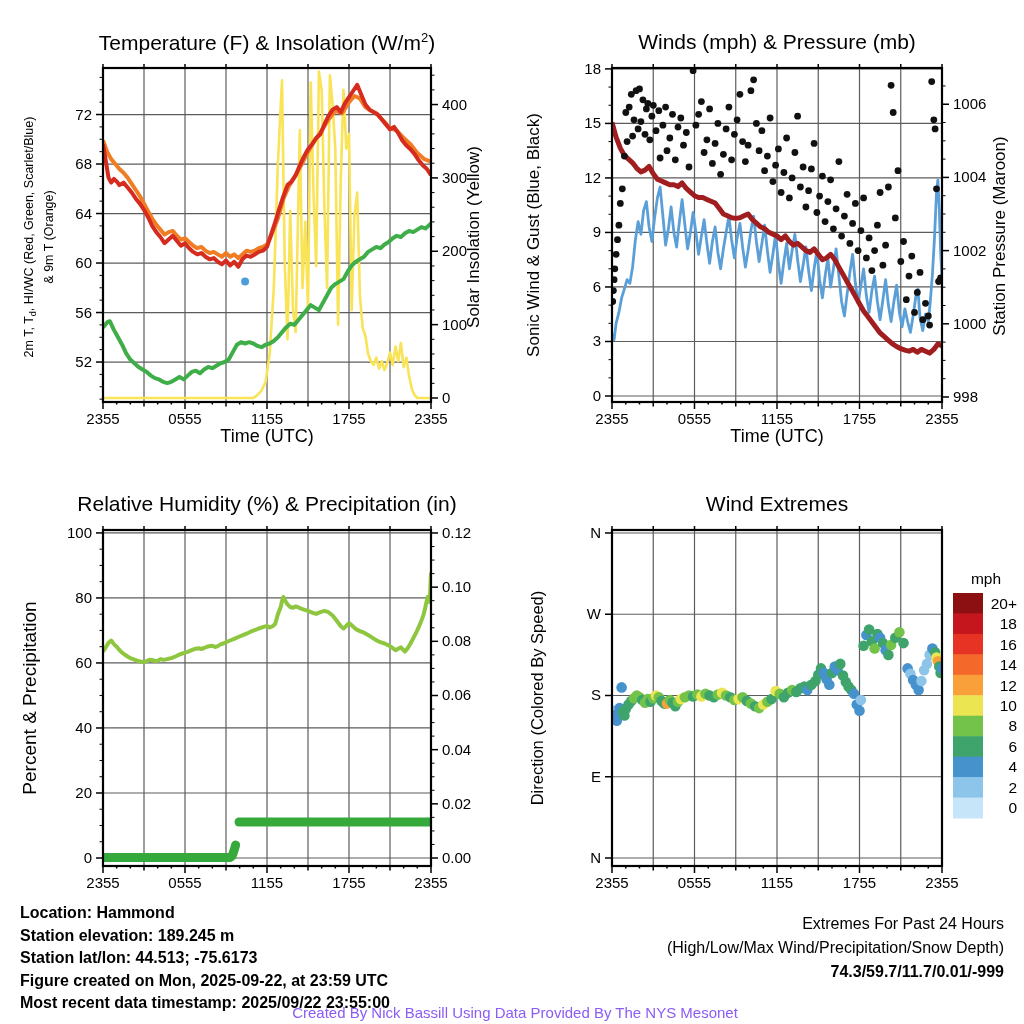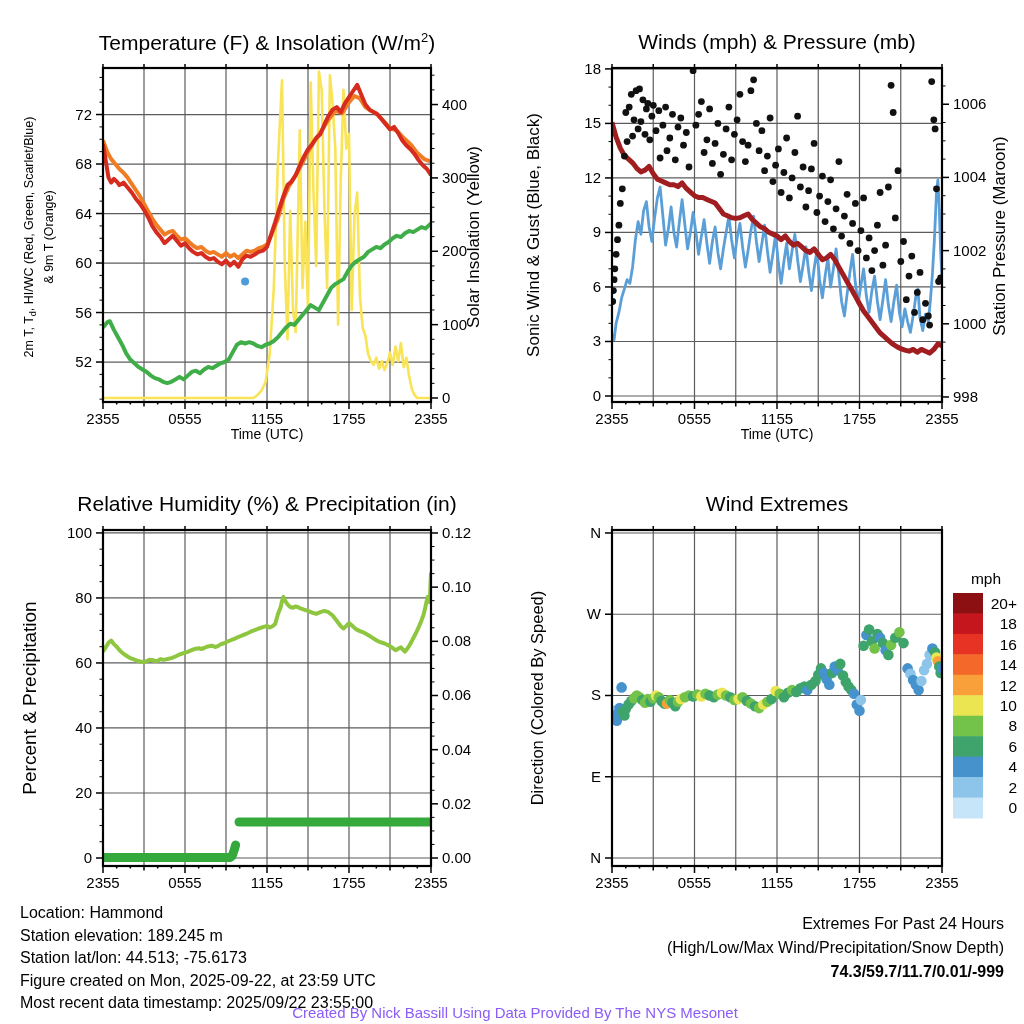--- a/index.html
+++ b/index.html
@@ -1,26 +1,26 @@
 <!DOCTYPE html>
 <html><head>
 <meta charset="utf-8">
 <style>
   html,body{margin:0;padding:0;background:#ffffff;}
   .page{position:relative;width:1024px;height:1024px;background:#fff;overflow:hidden;
         font-family:"Liberation Sans",sans-serif;color:#000;}
   .abs{position:absolute;}
   .title{font-size:21px;white-space:nowrap;transform:translateX(-50%);}
   .title sup{font-size:13px;}
-  .xlab{font-size:14px;white-space:nowrap;transform:translateX(-50%);}
+  .xlab{font-size:18px;white-space:nowrap;transform:translateX(-50%);}
   .ylab{white-space:nowrap;transform:translate(-50%,-50%) rotate(-90deg);}
   .ylab.small{font-size:12.5px;line-height:15px;text-align:center;white-space:pre;}
   .ylab.small sub{font-size:9px;}
   .f17{font-size:17px;} .f19{font-size:19px;} .f165{font-size:16.5px;}
-  .footL{font-size:16px;line-height:22.5px;}
+  .footL{font-size:16px;line-height:22.5px;font-weight:bold;}
   .footR{font-size:16px;line-height:24px;text-align:right;}
   .redline{font-weight:bold;}
   .credit{font-size:15px;color:#8b5cf6;transform:translateX(-50%);white-space:nowrap;}
   svg{position:absolute;overflow:visible;}
   svg text{font-family:"Liberation Sans",sans-serif;fill:#000;}
 </style>
 </head>
 <body>
 
 <div class="page">

